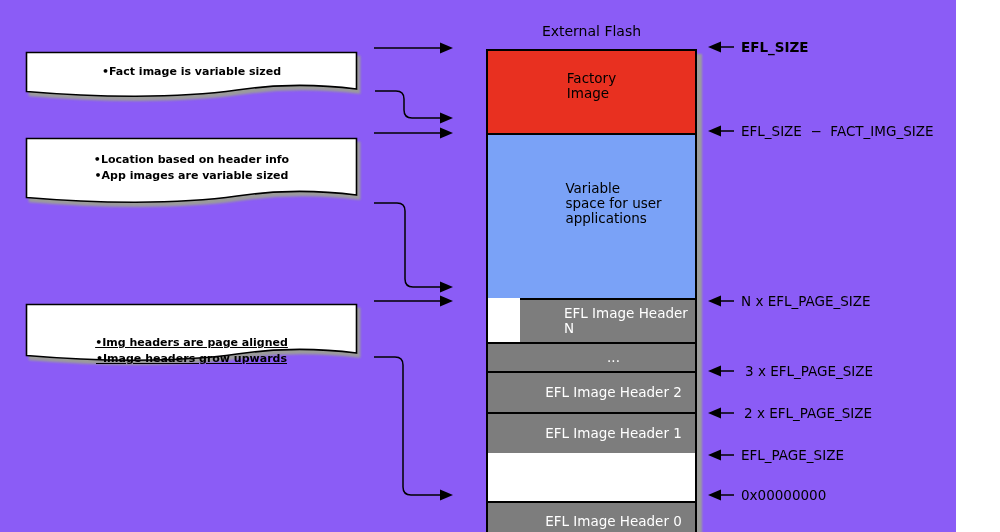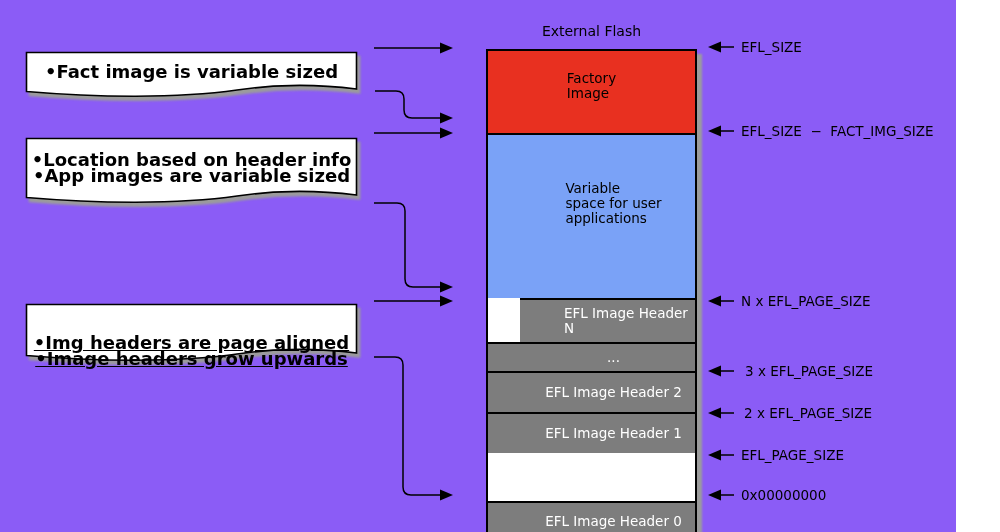--- a/index.html
+++ b/index.html
@@ -31,21 +31,21 @@
   .sec-n{height:44px;margin-left:32px;}
   .sec-dots{height:29px;}
   .sec-2{height:41px;}
   .sec-1{height:41px;}
   .sec-0{height:38px;}
   
   .callout{position:absolute;width:338px;}
   .callout svg{display:block;filter:drop-shadow(3px 4px 1px #9b9b9b);}
   .callout .ctext{
     position:absolute;left:0;top:0;width:333px;display:flex;flex-direction:column;
-    align-items:center;justify-content:center;font-weight:bold;font-size:18px;
+    align-items:center;justify-content:center;font-weight:bold;font-size:11px;
     line-height:16px;color:#000;
   }
   .co-path{fill:#ffffff;stroke:#000;stroke-width:1.6;}
   
   .rlabel{
     position:absolute;height:20px;line-height:20px;font-size:13.5px;color:#000;
     white-space:pre;
   }
   .arrow-line{stroke:#000;stroke-width:1.5;fill:none;}
   .arrow-head{fill:#000;stroke:none;}
@@ -164,21 +164,21 @@
   <div class="callout" style="left:25px;top:303px;">
     <svg width="338" height="68" viewBox="0 0 338 68">
       <path class="co-path" d="M1.5,1.5 H331.5 V50 C292,45 252,45 212,51 C152,59.5 72,58.5 1.5,52.5 Z"></path>
     </svg>
     <div class="ctext" style="height:52px;padding-top:22px;text-decoration:underline;">
       <div>•Img headers are page aligned</div>
       <div>•Image headers grow upwards</div>
     </div>
   </div>
 
-  <div class="rlabel" style="left:741px;top:37px;">EFL_SIZE</div>
+  <div class="rlabel" style="left:741px;top:37px;font-weight:bold;">EFL_SIZE</div>
   <div class="rlabel" style="left:741px;top:121px;">EFL_SIZE  −  FACT_IMG_SIZE</div>
   <div class="rlabel" style="left:741px;top:291px;">N x EFL_PAGE_SIZE</div>
   <div class="rlabel" style="left:745px;top:361px;">3 x EFL_PAGE_SIZE</div>
   <div class="rlabel" style="left:744px;top:403px;">2 x EFL_PAGE_SIZE</div>
   <div class="rlabel" style="left:741px;top:445px;">EFL_PAGE_SIZE</div>
   <div class="rlabel" style="left:741px;top:485px;">0x00000000</div>
 
 </div>
 
 </body></html>

